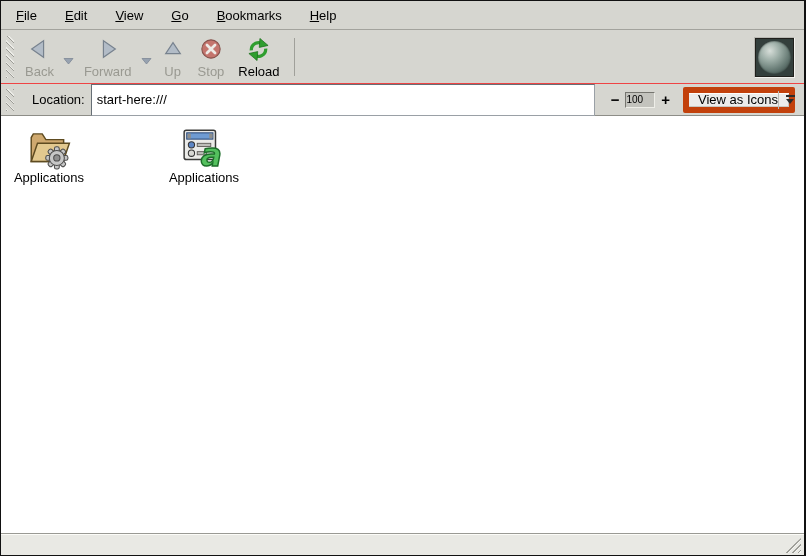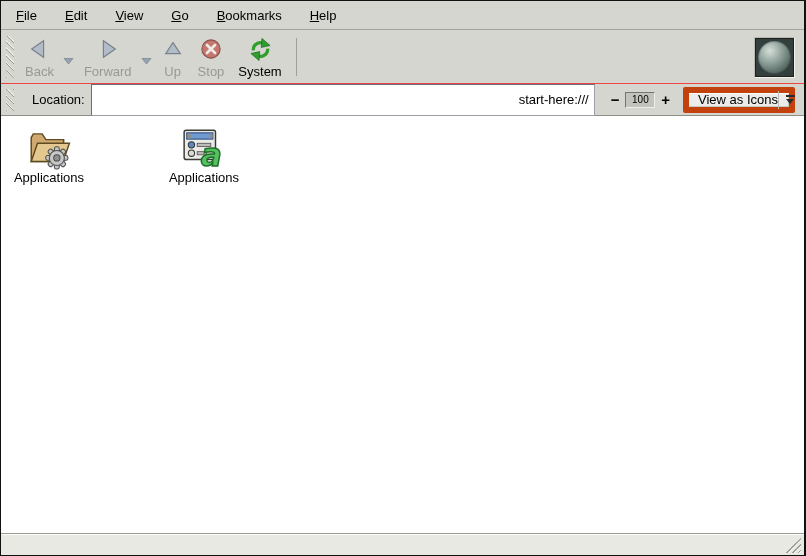--- a/index.html
+++ b/index.html
@@ -69,29 +69,29 @@
     background:#d6d6d0;
     border-bottom:1px solid #8d8d87;
     font-size:13px;
   }
   .locationbar .grip { height:22px; align-self:center; }
   .loc-label { margin:0 6px 0 14px; }
   .loc-input {
     width:508px; height:32px;
     border:1px solid #676f76; border-bottom-color:#9aa0a6; border-right-color:#9aa0a6;
     background:#fff; padding:1px 5px;
-    font-family:"Liberation Sans", sans-serif; font-size:13px; color:#000;text-align:right;
+    font-family:"Liberation Sans", sans-serif; font-size:13px; color:#000;
   }
   .zoom-btn { font-weight:bold; font-size:15px; padding:0 3px; cursor:default; }
   .zoom-out { margin-left:13px; }
   .zoom-level {
     width:30px; height:16px; margin:0 3px;
     background:#c3c3bd;
     border:1px solid #75756f; border-bottom-color:#eeeee8; border-right-color:#eeeee8;
-    font-size:10px; text-align:center; line-height:14px;
+    font-size:10px; line-height:14px;
   }
   .view-combo {
     margin-left:10px; height:26px; width:112px;
     background:#ececе8; background-color:#ececе8;
     background:#ececeb;
     border:6px solid #c2410c; border-radius:2px;
     box-shadow:inset 0 1px 0 #fdfdfb, inset -1px -1px 0 #c9c9c4;
     display:flex; align-items:center;
     padding:0 7px 0 9px; font-size:13px;
     cursor:default;
@@ -199,21 +199,21 @@
 
     <div class="tb-btn">
       <span class="tb-icon">
         <svg width="25" height="23" viewBox="0 0 26 24">
           <path d="M5.5 13 A 7.6 7.6 0 0 1 18.5 7.2" fill="none" stroke="#2f9e2f" stroke-width="3.4"></path>
           <polygon points="14.5,0.5 23,7.8 13.8,9.8" fill="#2f9e2f" stroke="#1d711d" stroke-width="0.8"></polygon>
           <path d="M20.5 11 A 7.6 7.6 0 0 1 7.5 16.8" fill="none" stroke="#2f9e2f" stroke-width="3.4"></path>
           <polygon points="11.5,23.5 3,16.2 12.2,14.2" fill="#2f9e2f" stroke="#1d711d" stroke-width="0.8"></polygon>
         </svg>
       </span>
-      <span class="tb-label">System</span>
+      <span class="tb-label">Reload</span>
     </div>
 
     <div class="tb-sep"></div>
 
 
     <div class="throbber">
       <div class="sphere"></div>
     </div>
   </div>
 

